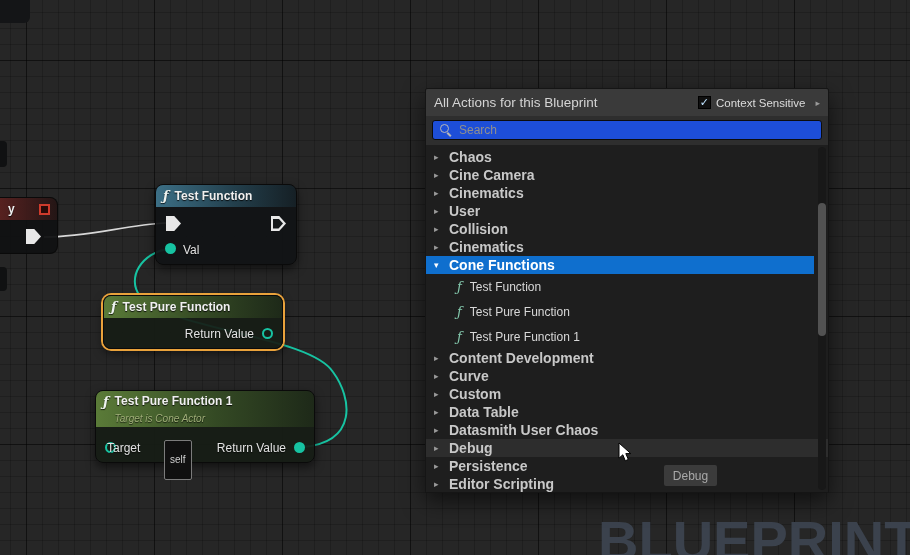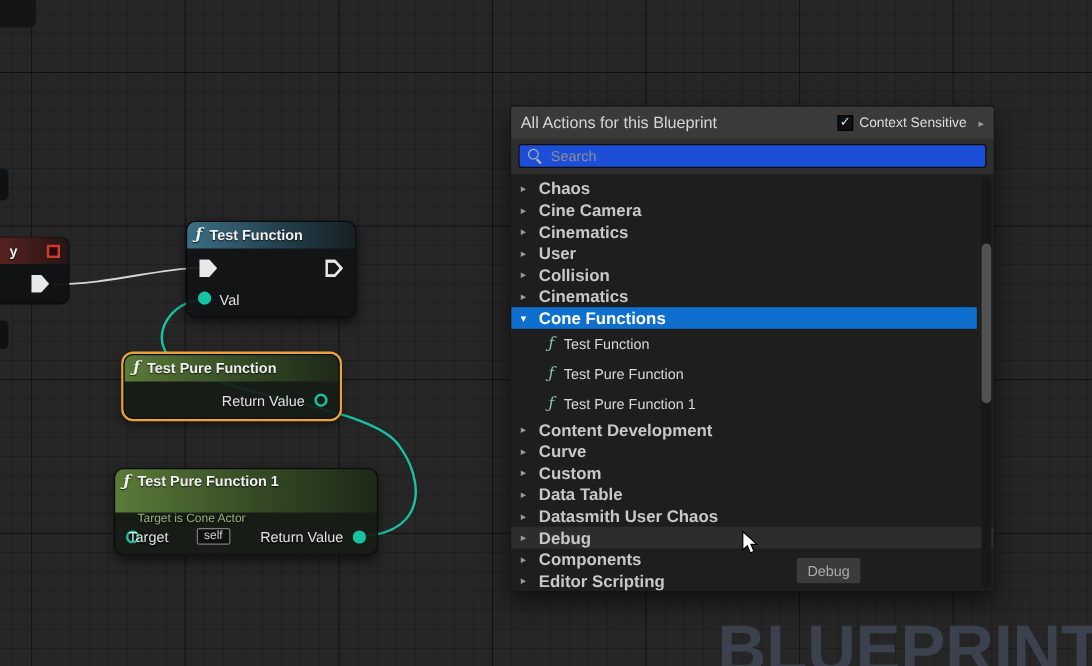--- a/index.html
+++ b/index.html
@@ -41,37 +41,37 @@
   .node.pure { background:rgba(23,29,21,0.93); }
   .node-header { display:flex; align-items:center; gap:6px; padding:0 8px 0 7px;
     height:22px; border-radius:7px 7px 0 0; }
   .hdr-blue  { background:linear-gradient(90deg, rgba(62,116,140,0.95) 0%, rgba(40,76,92,0.78) 55%, rgba(26,46,56,0.45) 100%); }
   .hdr-green { background:linear-gradient(90deg, rgba(94,128,58,0.95) 0%, rgba(60,86,40,0.78) 55%, rgba(38,56,28,0.45) 100%); }
   .hdr-tall  { height:36px; align-items:flex-start; padding-top:3px; }
   .fx-glyph { font-family:"DejaVu Serif", serif; font-style:italic; font-weight:bold;
     font-size:13px; color:#eef4f0; text-shadow:0 1px 1px rgba(0,0,0,0.8); line-height:16px; }
   .node-title { font-size:12px; font-weight:bold; color:#f0f0f0;
     text-shadow:0 1px 1px rgba(0,0,0,0.85); white-space:nowrap; }
-  .node-subtitle { font-size:10px; color:#9fae78;
-    text-shadow:0 1px 1px rgba(0,0,0,0.7); margin-top:19px; }
+  .node-subtitle { font-size:10px; font-style:italic; color:#9fae78;
+    text-shadow:0 1px 1px rgba(0,0,0,0.7); margin-top:5px; }
   .hdr-text-col { display:flex; flex-direction:column; }
 
   .exec-pin { position:absolute; width:15px; height:15px; }
   .exec-pin .shape { position:absolute; inset:0;
     clip-path:polygon(0 0,55% 0,100% 50%,55% 100%,0 100%); background:#e8e8e8; }
   .exec-pin.hollow .inner { position:absolute; left:2px; top:2.5px; right:3px; bottom:2.5px;
     clip-path:polygon(0 0,55% 0,100% 50%,55% 100%,0 100%); background:#15181a; }
 
   .pin-dot { position:absolute; width:11px; height:11px; border-radius:50%;
     border:2px solid #17c3a2; }
   .pin-dot.filled { background:#17c3a2; }
   .pin-label { position:absolute; font-size:12px; color:#e2e2e2;
     text-shadow:0 1px 1px rgba(0,0,0,0.7); white-space:nowrap; }
   .self-box { position:absolute; font-size:10px; color:#cfcfcf; background:#101010;
-    border:1px solid #7c7c7c; border-radius:2px; padding:0 5px; line-height:12px; }
+    border:1px solid #7c7c7c; border-radius:2px; padding:13px 5px; line-height:12px; }
 
   
   .partial-node { position:absolute; left:0; top:197px; width:58px; height:57px;
     background:rgba(16,17,18,0.95); border:1px solid #0a0a0a; border-left:none;
     border-radius:0 8px 8px 0; z-index:3; }
   .partial-hdr { height:22px; display:flex; align-items:center; justify-content:space-between;
     padding:0 7px 0 8px; border-radius:0 7px 0 0;
     background:linear-gradient(90deg, rgba(110,38,36,0.75), rgba(58,26,24,0.45)); }
   .partial-title { font-size:12px; font-weight:bold; color:#f0f0f0;
     text-shadow:0 1px 1px rgba(0,0,0,0.85); }
@@ -276,21 +276,21 @@
       <div class="cat-row">
         <span class="chev">▸</span>
         <span class="cat-label">Datasmith User Chaos</span>
       </div>
       <div class="cat-row hovered">
         <span class="chev">▸</span>
         <span class="cat-label">Debug</span>
       </div>
       <div class="cat-row">
         <span class="chev">▸</span>
-        <span class="cat-label">Components</span>
+        <span class="cat-label">Persistence</span>
       </div>
       <div class="cat-row">
         <span class="chev">▸</span>
         <span class="cat-label">Editor Scripting</span>
       </div>
 
       <div class="scroll-track">
         <div class="scroll-thumb"></div>
       </div>
     </div>

